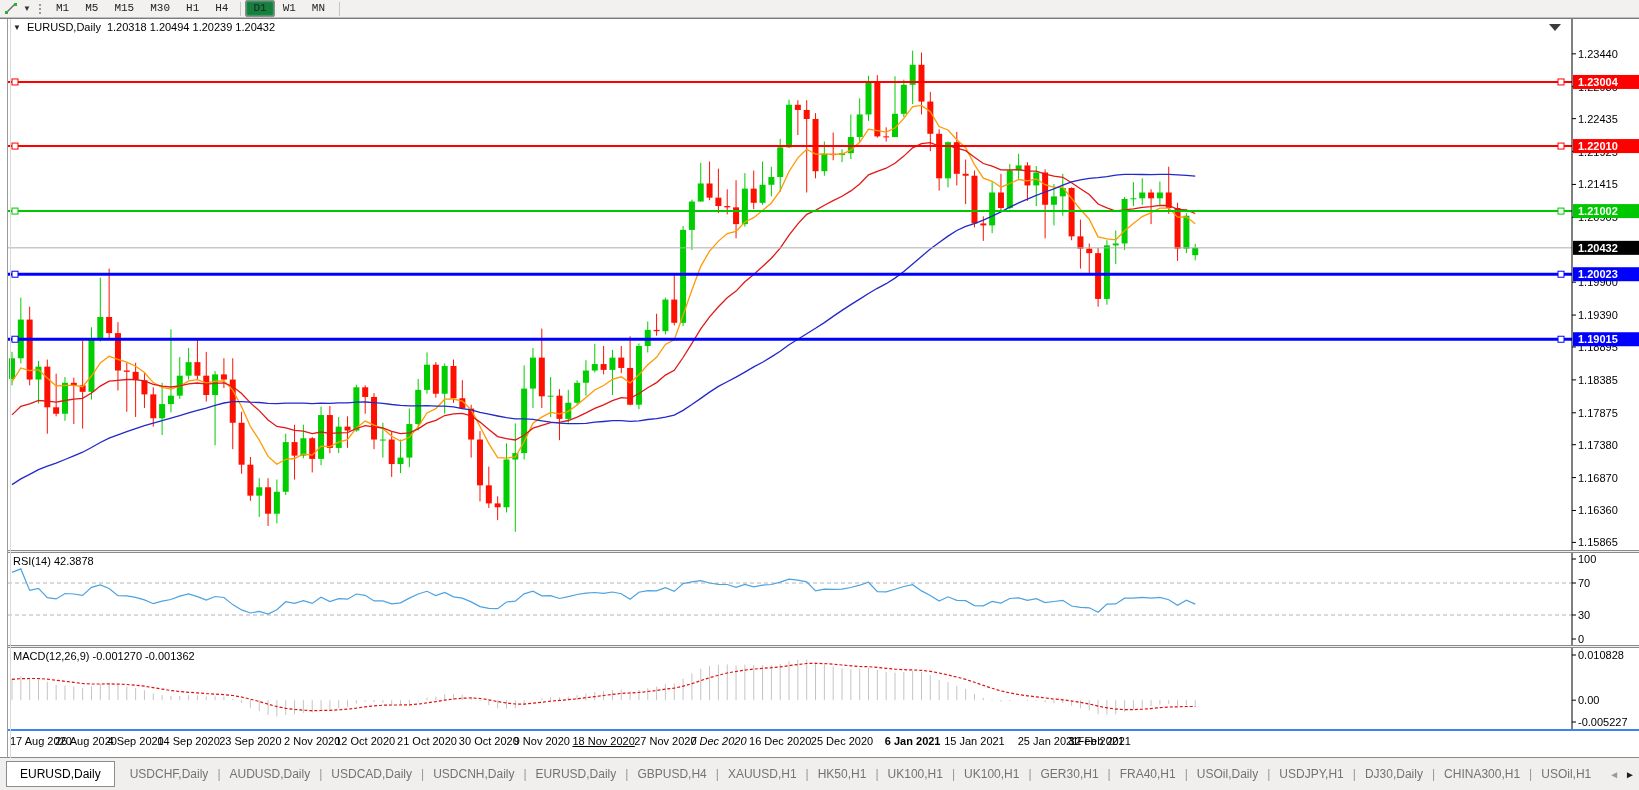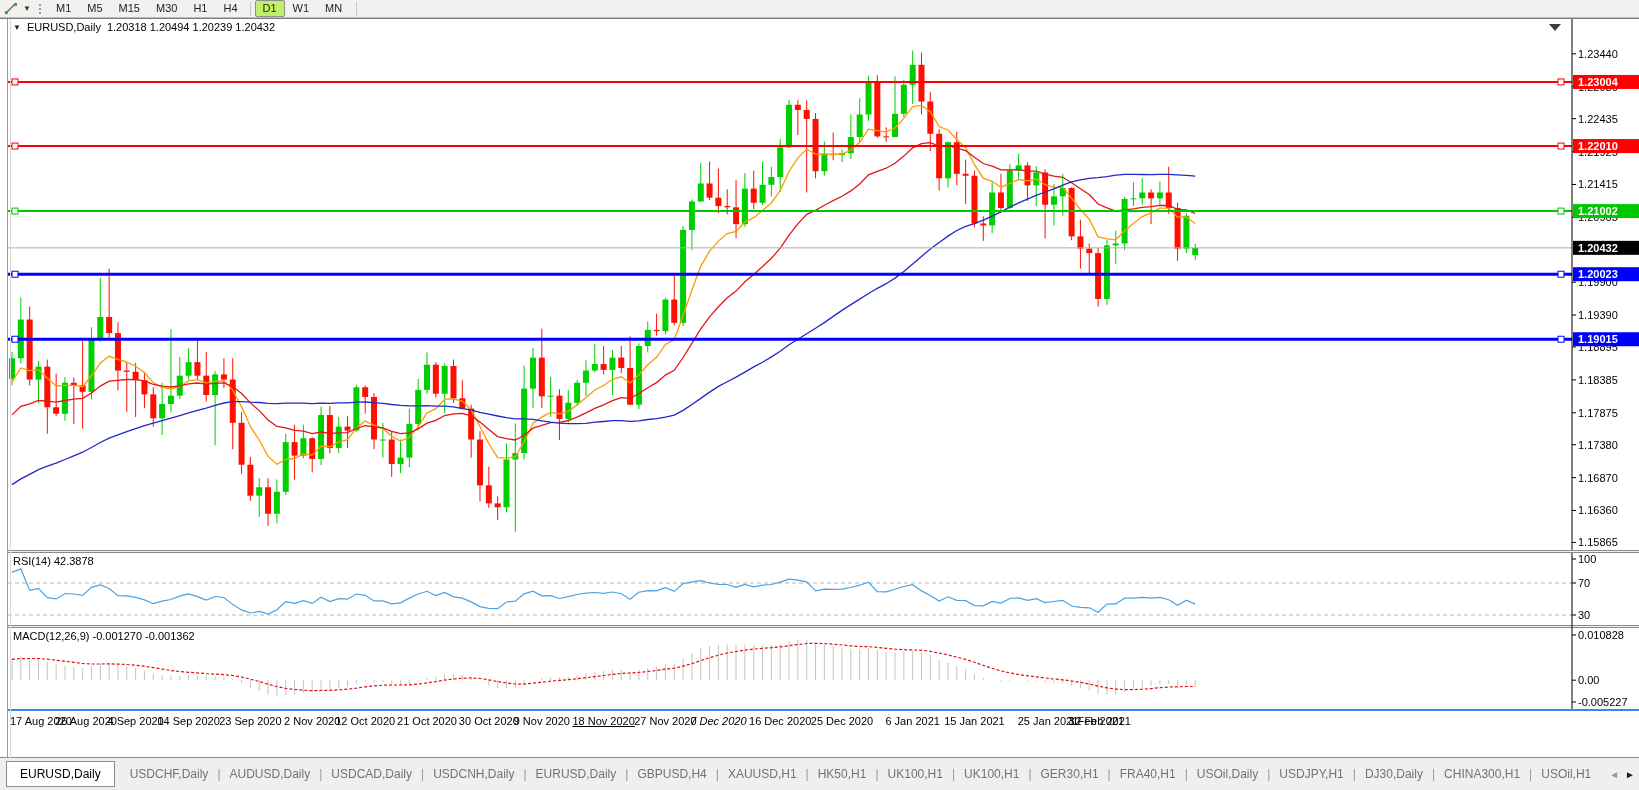--- a/index.html
+++ b/index.html
@@ -3,30 +3,30 @@
 <meta charset="utf-8">
 <style>
   html,body{margin:0;padding:0;background:#e9e9e9;font-family:"Liberation Sans",sans-serif;}
   #app{position:relative;width:1639px;height:790px;background:#fff;overflow:hidden;}
   
   #toolbar{position:absolute;left:0;top:0;width:1639px;height:18px;background:#f2f1f0;
            border-bottom:1px solid #bdbdbd;display:flex;align-items:center;gap:2px;padding-left:2px;box-sizing:border-box;}
   .tool-icon-btn{width:18px;height:15px;display:flex;align-items:center;justify-content:center;cursor:default;}
   .caret{font-size:8px;color:#333;width:10px;text-align:center;}
   .grip{width:4px;height:12px;margin:0 4px;background-image:radial-gradient(circle,#9a9a9a 35%,transparent 40%);background-size:4px 4px;}
-  .tf-btn{font-size:11px;color:#222;padding:0 7px;height:15px;line-height:15px;border:1px solid transparent;border-radius:2px;}
-  .tf-btn.active{background:#bef264;border:1px solid #8f8f8f;box-shadow:inset 0 0 2px #cfcfcf;}
+  .tf-btn{font-size:11px;color:#222;padding:0 7px;height:15px;line-height:15px;border:1px solid transparent;border-radius:2px;font-family:Liberation Mono, monospace;}
+  .tf-btn.active{background:#15803d;border:1px solid #8f8f8f;box-shadow:inset 0 0 2px #cfcfcf;}
   .tool-sep{width:1px;height:14px;background:#c6c6c6;margin:0 4px;}
   
   #chart-window{position:absolute;left:0;top:18px;width:1639px;height:739px;background:#fff;
                 border-top:1px solid #7c7c7c;box-sizing:border-box;}
   .win-left-edge{position:absolute;left:7px;top:0;width:2px;height:739px;border-left:1px solid #9b9b9b;border-right:1px solid #d9d9d9;z-index:5;}
   .pane{position:relative;background:#fff;margin-left:8px;width:1631px;}
   #main-pane{height:531px;}
-  #rsi-pane{height:72px;}
+  #rsi-pane{height:92px;}
   #macd-pane{height:81px;}
   .splitter{height:3px;margin-left:8px;width:1631px;background:#efefef;border-top:1px solid #8a8a8a;border-bottom:1px solid #8a8a8a;box-sizing:border-box;}
   .pane-label{position:absolute;left:5px;top:2px;font-size:11px;color:#000;z-index:3;white-space:nowrap;}
   .pane-label .sym{letter-spacing:0px;}
   #chart-title{display:flex;gap:6px;align-items:center;}
   #chart-title .collapse{font-size:8px;color:#222;}
   svg{display:block;}
   
   #date-axis{position:relative;margin-left:8px;width:1631px;height:38px;background:#fff;border-top:2px solid #3b82f6;box-sizing:border-box;}
   .date-label{position:absolute;top:4px;font-size:11px;color:#000;white-space:nowrap;}
@@ -606,21 +606,21 @@
         <span class="date-label" style="left: 304.22px; transform: translateX(-50%);">2 Nov 2020</span>
         <span class="date-label" style="left: 357.2px; transform: translateX(-50%);">12 Oct 2020</span>
         <span class="date-label" style="left: 419.01px; transform: translateX(-50%);">21 Oct 2020</span>
         <span class="date-label" style="left: 480.82px; transform: translateX(-50%);">30 Oct 2020</span>
         <span class="date-label" style="left: 533.8px; transform: translateX(-50%);">9 Nov 2020</span>
         <span class="date-label" style="left: 595.61px; transform: translateX(-50%); text-decoration: underline;">18 Nov 2020</span>
         <span class="date-label" style="left: 657.42px; transform: translateX(-50%);">27 Nov 2020</span>
         <span class="date-label" style="left: 710.4px; transform: translateX(-50%); font-style: italic;">7 Dec 2020</span>
         <span class="date-label" style="left: 772.21px; transform: translateX(-50%);">16 Dec 2020</span>
         <span class="date-label" style="left: 834.02px; transform: translateX(-50%);">25 Dec 2020</span>
-        <span class="date-label" style="left: 904.66px; transform: translateX(-50%);">6 Jan 2021</span>
+        <span class="date-label" style="left: 904.66px; transform: translateX(-50%); font-weight: bold;">6 Jan 2021</span>
         <span class="date-label" style="left: 966.47px; transform: translateX(-50%);">15 Jan 2021</span>
         <span class="date-label" style="left: 1040px; transform: translateX(-50%);">25 Jan 2021</span>
         <span class="date-label" style="left: 1081.26px; transform: translateX(-50%); margin-left: 7px;">3 Feb 2021</span>
         <span class="date-label" style="left: 1092px; transform: translateX(-50%);">12 Feb 2021</span>
       </div>
   </div>
 
   <div id="tabbar">
     <span id="tabs" style="display:flex;align-items:center;gap:0;">
         <span class="tab active">EURUSD,Daily</span>

